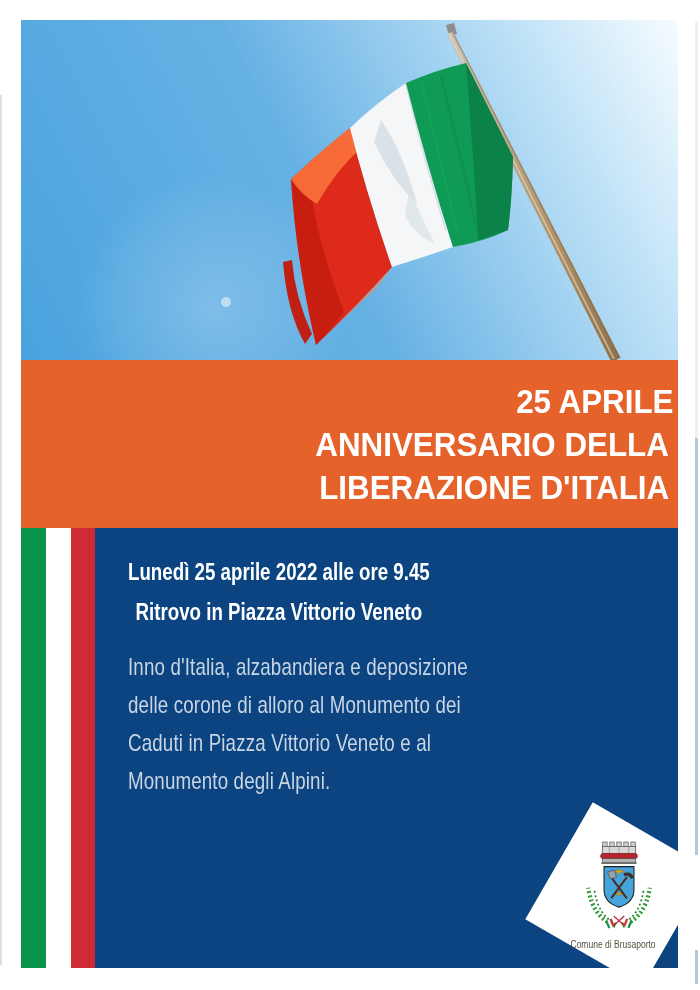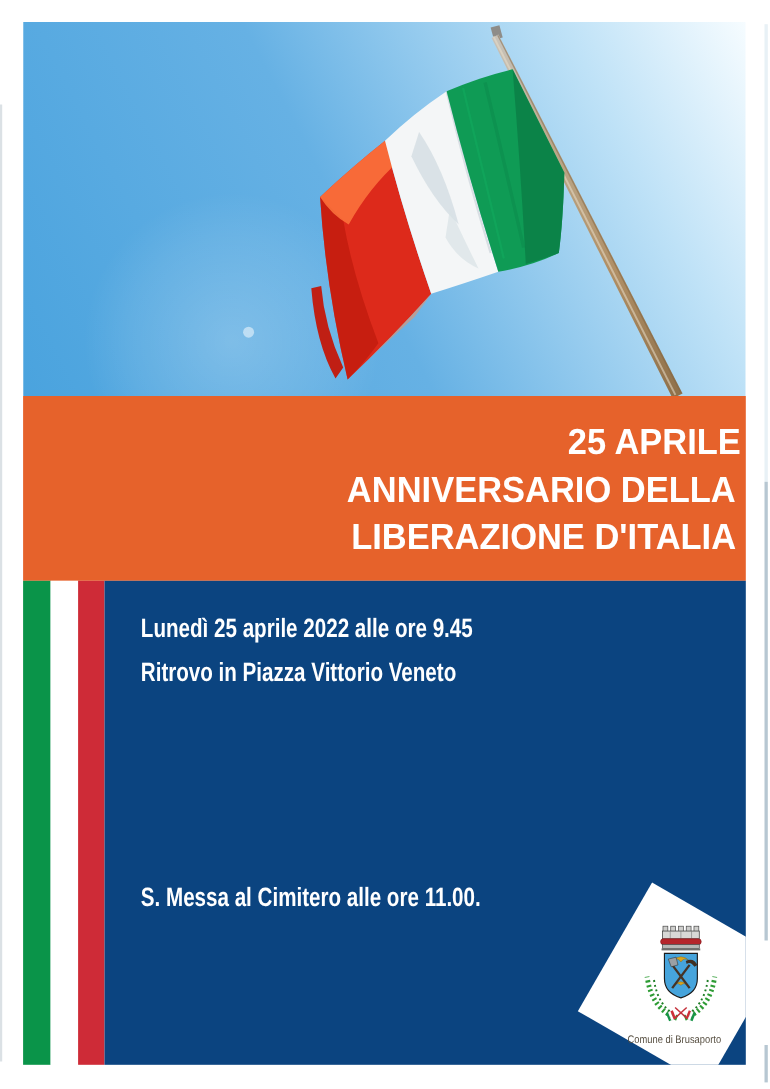--- a/index.html
+++ b/index.html
@@ -23,21 +23,21 @@
   .stripe{position:absolute;top:528px;height:440px;}
   .stripe.green{left:21px;width:25px;background:var(--stripe-green,#0A9449);}
   .stripe.white{left:46px;width:25px;background:#ffffff;}
   .stripe.red{left:71px;width:24px;background:var(--stripe-red,#CE2B37);}
   .panel{
     position:absolute;left:95px;top:528px;width:583px;height:440px;
     background:var(--panel-blue,#0B4480);overflow:hidden;
   }
   .txt{position:absolute;left:33px;white-space:nowrap;}
   .txt div{transform:scaleX(.78);transform-origin:0 50%;}
-  .bold-txt{color:#ffffff;font-weight:700;font-size:24px;line-height:40px;}
+  .bold-txt{color:#ffffff;font-weight:700;font-size:24px;line-height:40px;text-align:center;}
   .light-txt{color:#C9D5E3;font-weight:400;font-size:24px;line-height:38px;letter-spacing:.2px;}
   .schedule{top:24px;}
   .program{top:120px;}
   .mass{top:269px;}
   .closing{top:329px;}
   
   .diamond{
     position:absolute;left:455px;top:299px;width:135px;height:135px;
     background:#ffffff;transform:rotate(30deg);
   }
@@ -122,24 +122,27 @@
   <div class="stripe white"></div>
   <div class="stripe red"></div>
 
   <div class="panel">
 
     <div class="txt bold-txt schedule">
       <div>Lunedì 25 aprile 2022 alle ore 9.45</div>
       <div>Ritrovo in Piazza Vittorio Veneto</div>
     </div>
 
-
-    <div class="txt bold-txt mass">
-      <div>S. Messa al Cimitero alle ore 11.00.</div>
+    <div class="txt light-txt program">
+      <div>Inno d'Italia, alzabandiera e deposizione</div>
+      <div>delle corone di alloro al Monumento dei</div>
+      <div>Caduti in Piazza Vittorio Veneto e al</div>
+      <div>Monumento degli Alpini.</div>
     </div>
+
 
 
     <div class="diamond"></div>
     <div class="crest">
       <svg width="88" height="92" viewBox="0 0 100 104">
 
         <g>
           <rect x="31.5" y="2" width="5" height="6" fill="#cfcfcd" stroke="#444" stroke-width="0.7"></rect>
           <rect x="39.5" y="2" width="5" height="6" fill="#cfcfcd" stroke="#444" stroke-width="0.7"></rect>
           <rect x="47.5" y="2" width="5" height="6" fill="#cfcfcd" stroke="#444" stroke-width="0.7"></rect>

